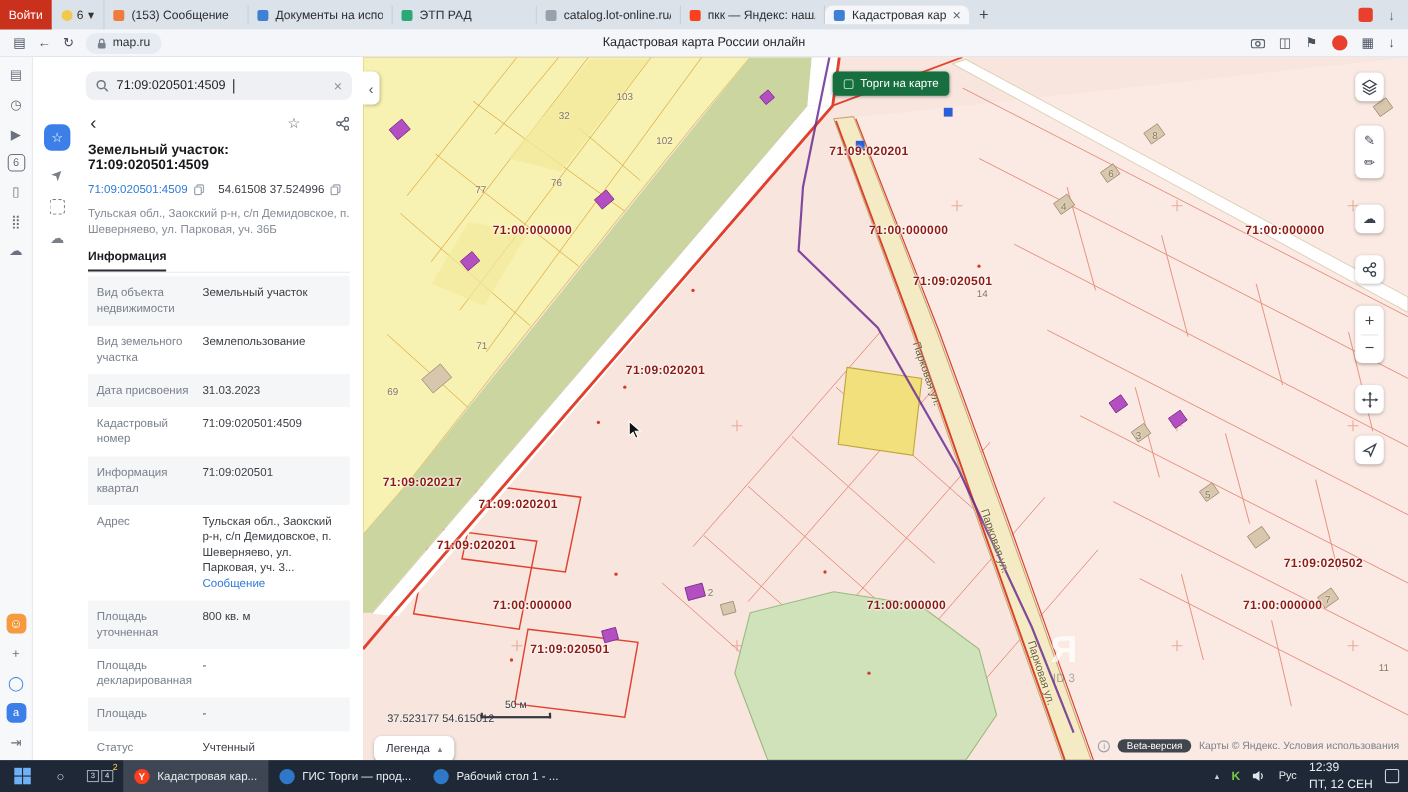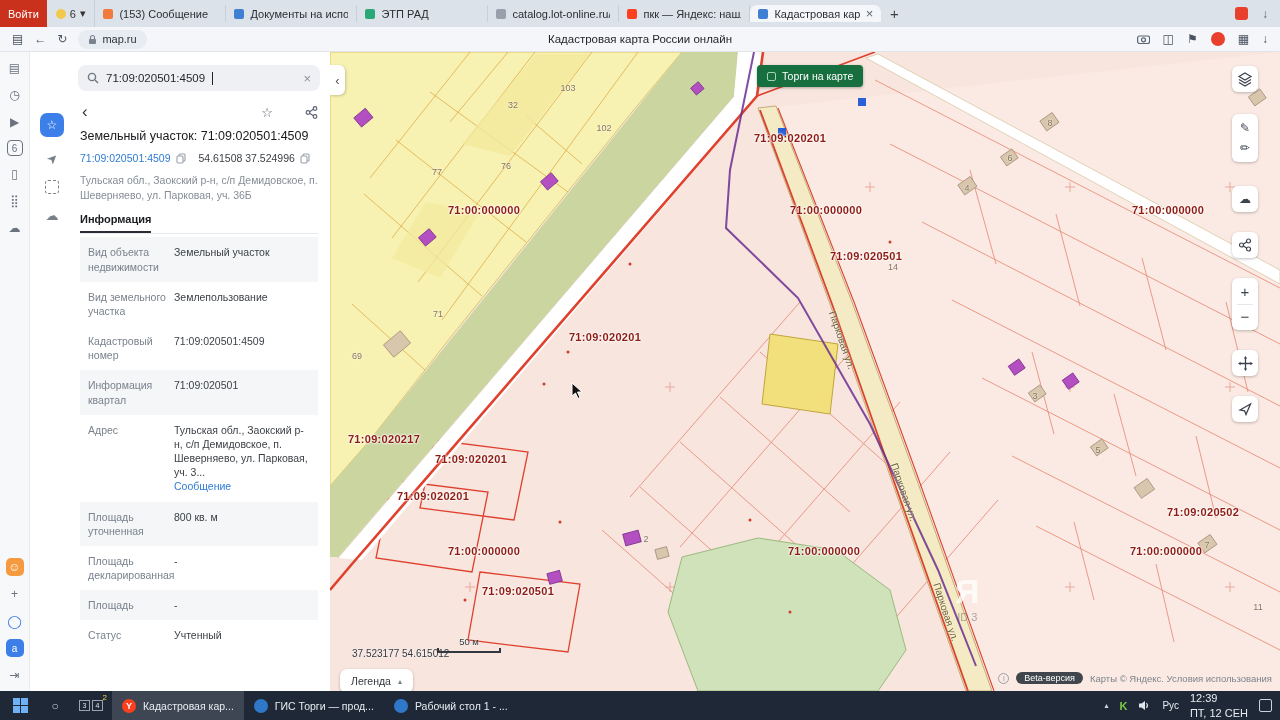--- a/index.html
+++ b/index.html
@@ -53,29 +53,29 @@
 .panel-body{display:flex;flex:1;min-height:0}
 .mini-rail{width:44px;display:flex;flex-direction:column;align-items:center;padding-top:16px;gap:14px;flex:none}
 .rail-star{width:24px;height:24px;border-radius:7px;background:#3d7fe8;color:#fff;font-size:12px;display:flex;align-items:center;justify-content:center}
 .rail-ic{color:#79808a;font-size:13px}
 .rail-pointer{transform:rotate(-45deg);display:inline-block}
 .rail-dashed{width:14px;height:14px;border:1.4px dashed #79808a;border-radius:3px}
 .panel-content{flex:1;min-width:0;display:flex;flex-direction:column;padding:0 12px 0 6px}
 .content-header{display:flex;align-items:center;height:30px}
 .back-ic{font-size:17px;color:#333;padding:0 2px}
 .header-actions{margin-left:auto;display:flex;gap:16px;align-items:center;color:#5a6472;font-size:13px}
-.obj-title{font-size:12.5px;font-weight:normal;color:#17191c;margin:2px 0 9px}
+.obj-title{font-size:12.5px;font-weight:bold;color:#17191c;margin:2px 0 9px}
 .chips-row{display:flex;align-items:center;gap:5px;font-size:10.5px;margin-bottom:9px;white-space:nowrap}
 .blue-link{color:#2f7cd6}
 .chip-coords{color:#3a3f45;margin-left:8px}
 .obj-address{font-size:10.5px;color:#868d97;line-height:1.4;margin-bottom:11px}
 .info-tab{font-size:11px;font-weight:bold;color:#1b1d21;padding-bottom:6px;border-bottom:2px solid #2a2d33;width:max-content}
 .tab-divider{height:1px;background:#e8eaed}
 .info-table{flex:1;overflow:hidden;margin-top:3px}
-.info-row{display:flex;padding:8px 8px;}
+.info-row{display:flex;padding:8px 8px;gap:10px}
 .info-row.shade{background:#f5f6f8}
 .info-label{width:86px;flex:none;font-size:10.5px;color:#7a828d;line-height:1.35}
 .info-value{flex:1;font-size:10.5px;color:#3a3f45;line-height:1.35}
 .expand-link{color:#2f7cd6;text-decoration:none}
 
 
 #map{flex:1;position:relative;overflow:hidden;background:#f7e5de}
 #map-svg{position:absolute;left:0;top:0}
 .annotations{position:absolute;inset:0;pointer-events:none}
 .q-label{position:absolute;transform:translate(-50%,-50%);font-size:11px;font-weight:bold;color:#8e1a12;letter-spacing:.3px;white-space:nowrap;text-shadow:0 0 2px #fff,0 0 2px #fff,0 0 3px #fff}
@@ -263,20 +263,24 @@
           <div class="tab-divider"></div>
           <div class="info-table">
               <div class="info-row shade">
                 <div class="info-label">Вид объекта недвижимости</div>
                 <div class="info-value">Земельный участок</div>
               </div>
               <div class="info-row">
                 <div class="info-label">Вид земельного участка</div>
                 <div class="info-value">Землепользование</div>
               </div>
+              <div class="info-row shade">
+                <div class="info-label">Дата присвоения</div>
+                <div class="info-value">31.03.2023</div>
+              </div>
               <div class="info-row">
                 <div class="info-label">Кадастровый номер</div>
                 <div class="info-value">71:09:020501:4509</div>
               </div>
               <div class="info-row shade">
                 <div class="info-label">Информация квартал</div>
                 <div class="info-value">71:09:020501</div>
               </div>
               <div class="info-row">
                 <div class="info-label">Адрес</div>

